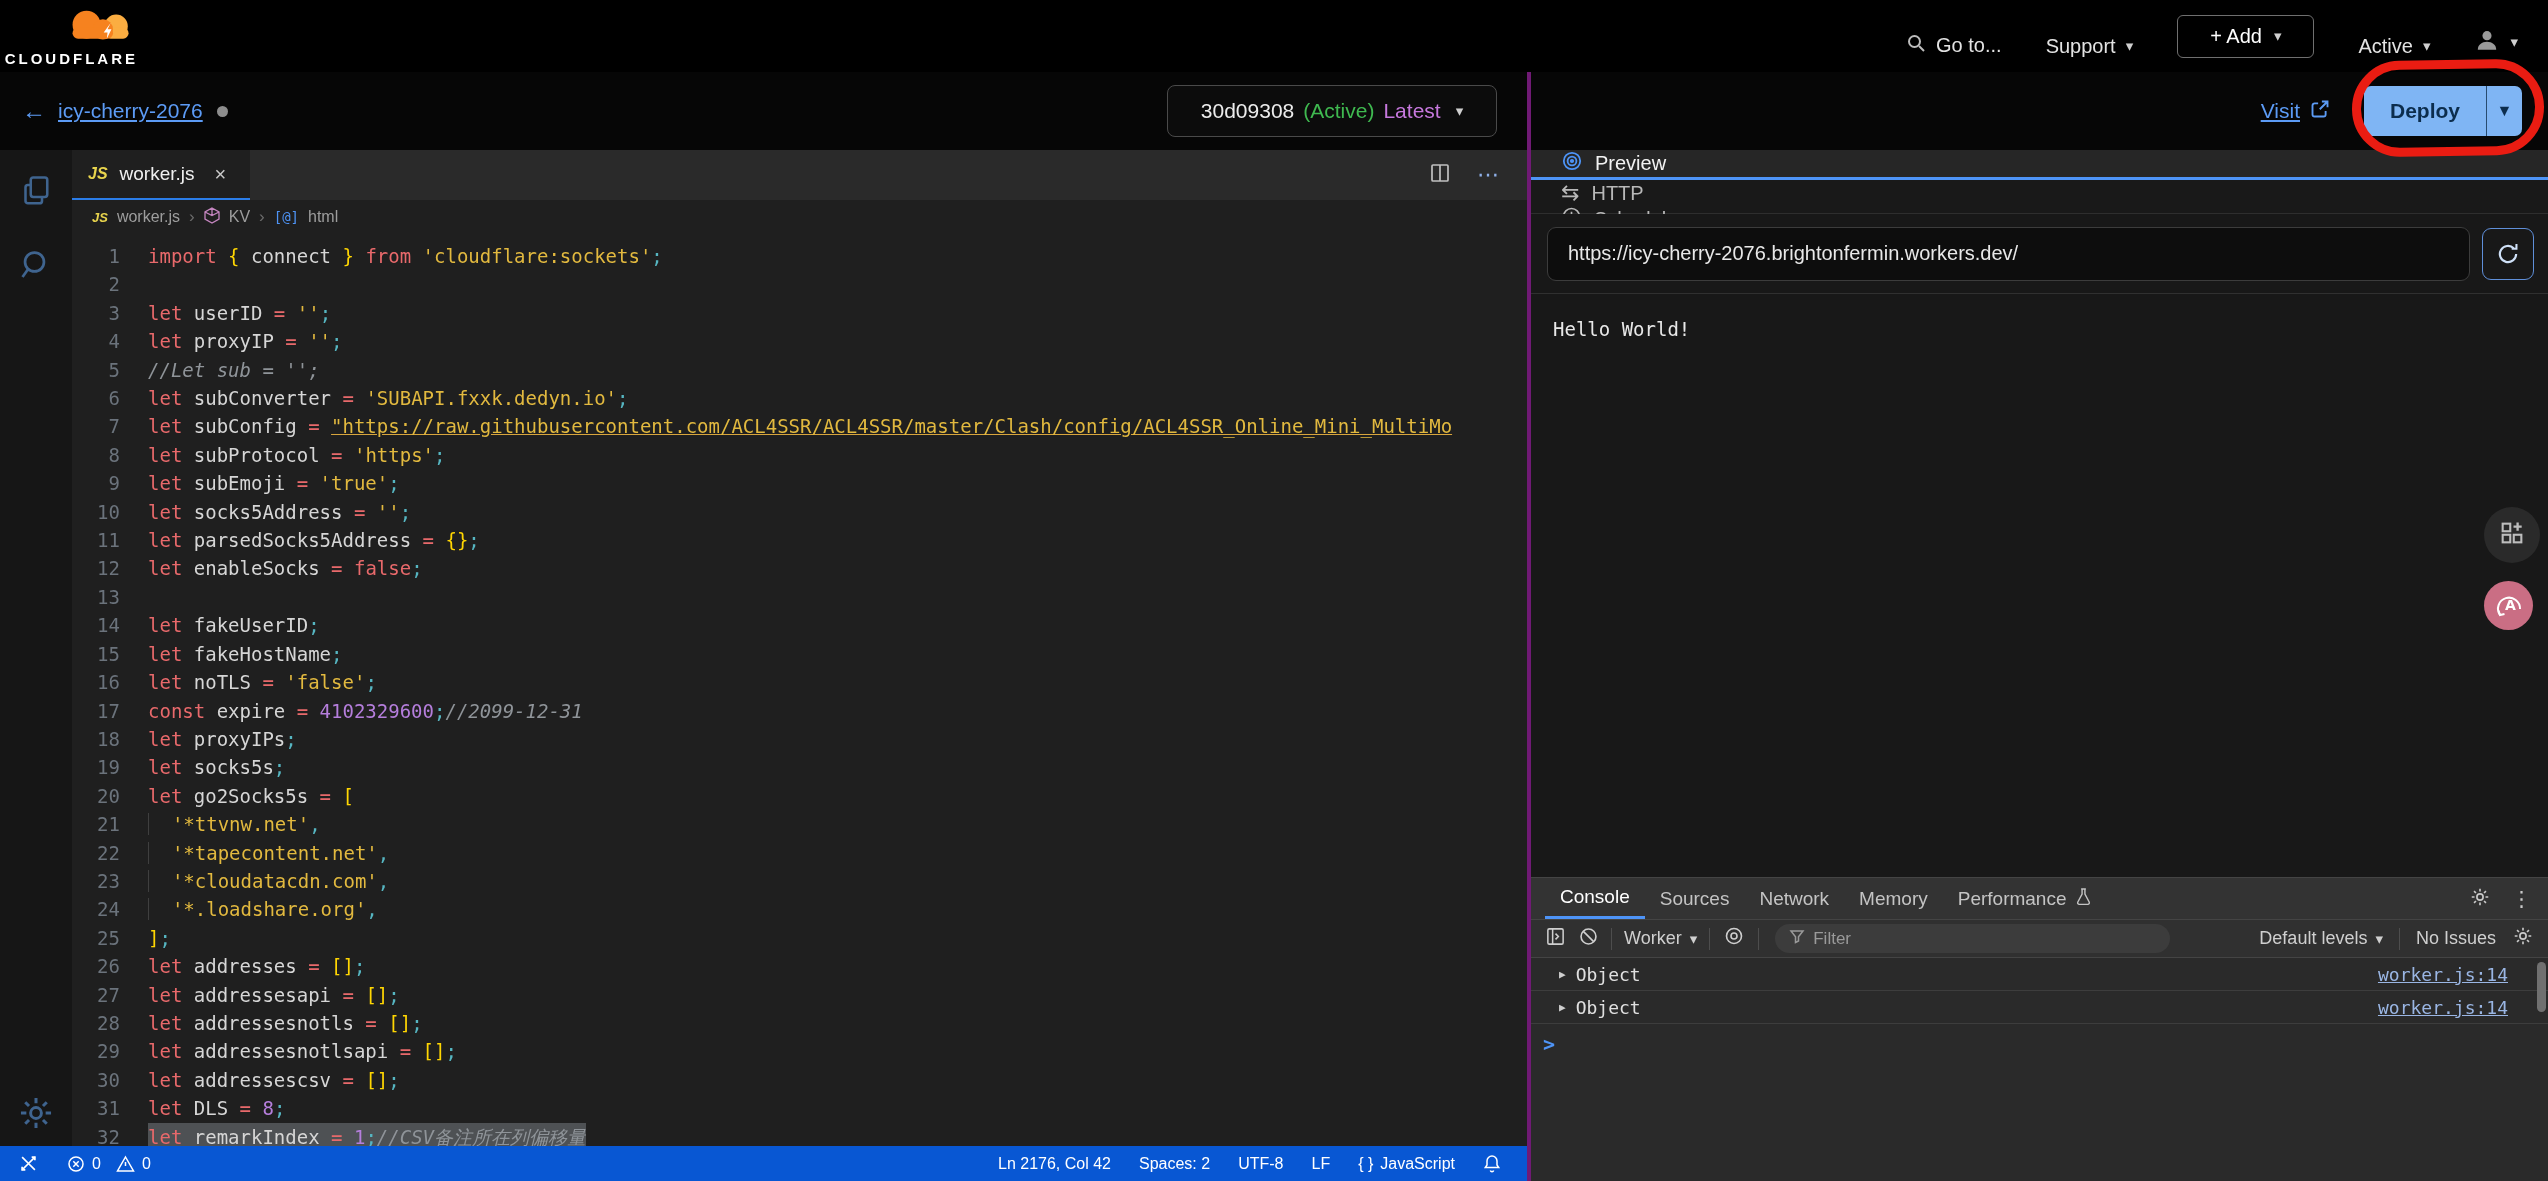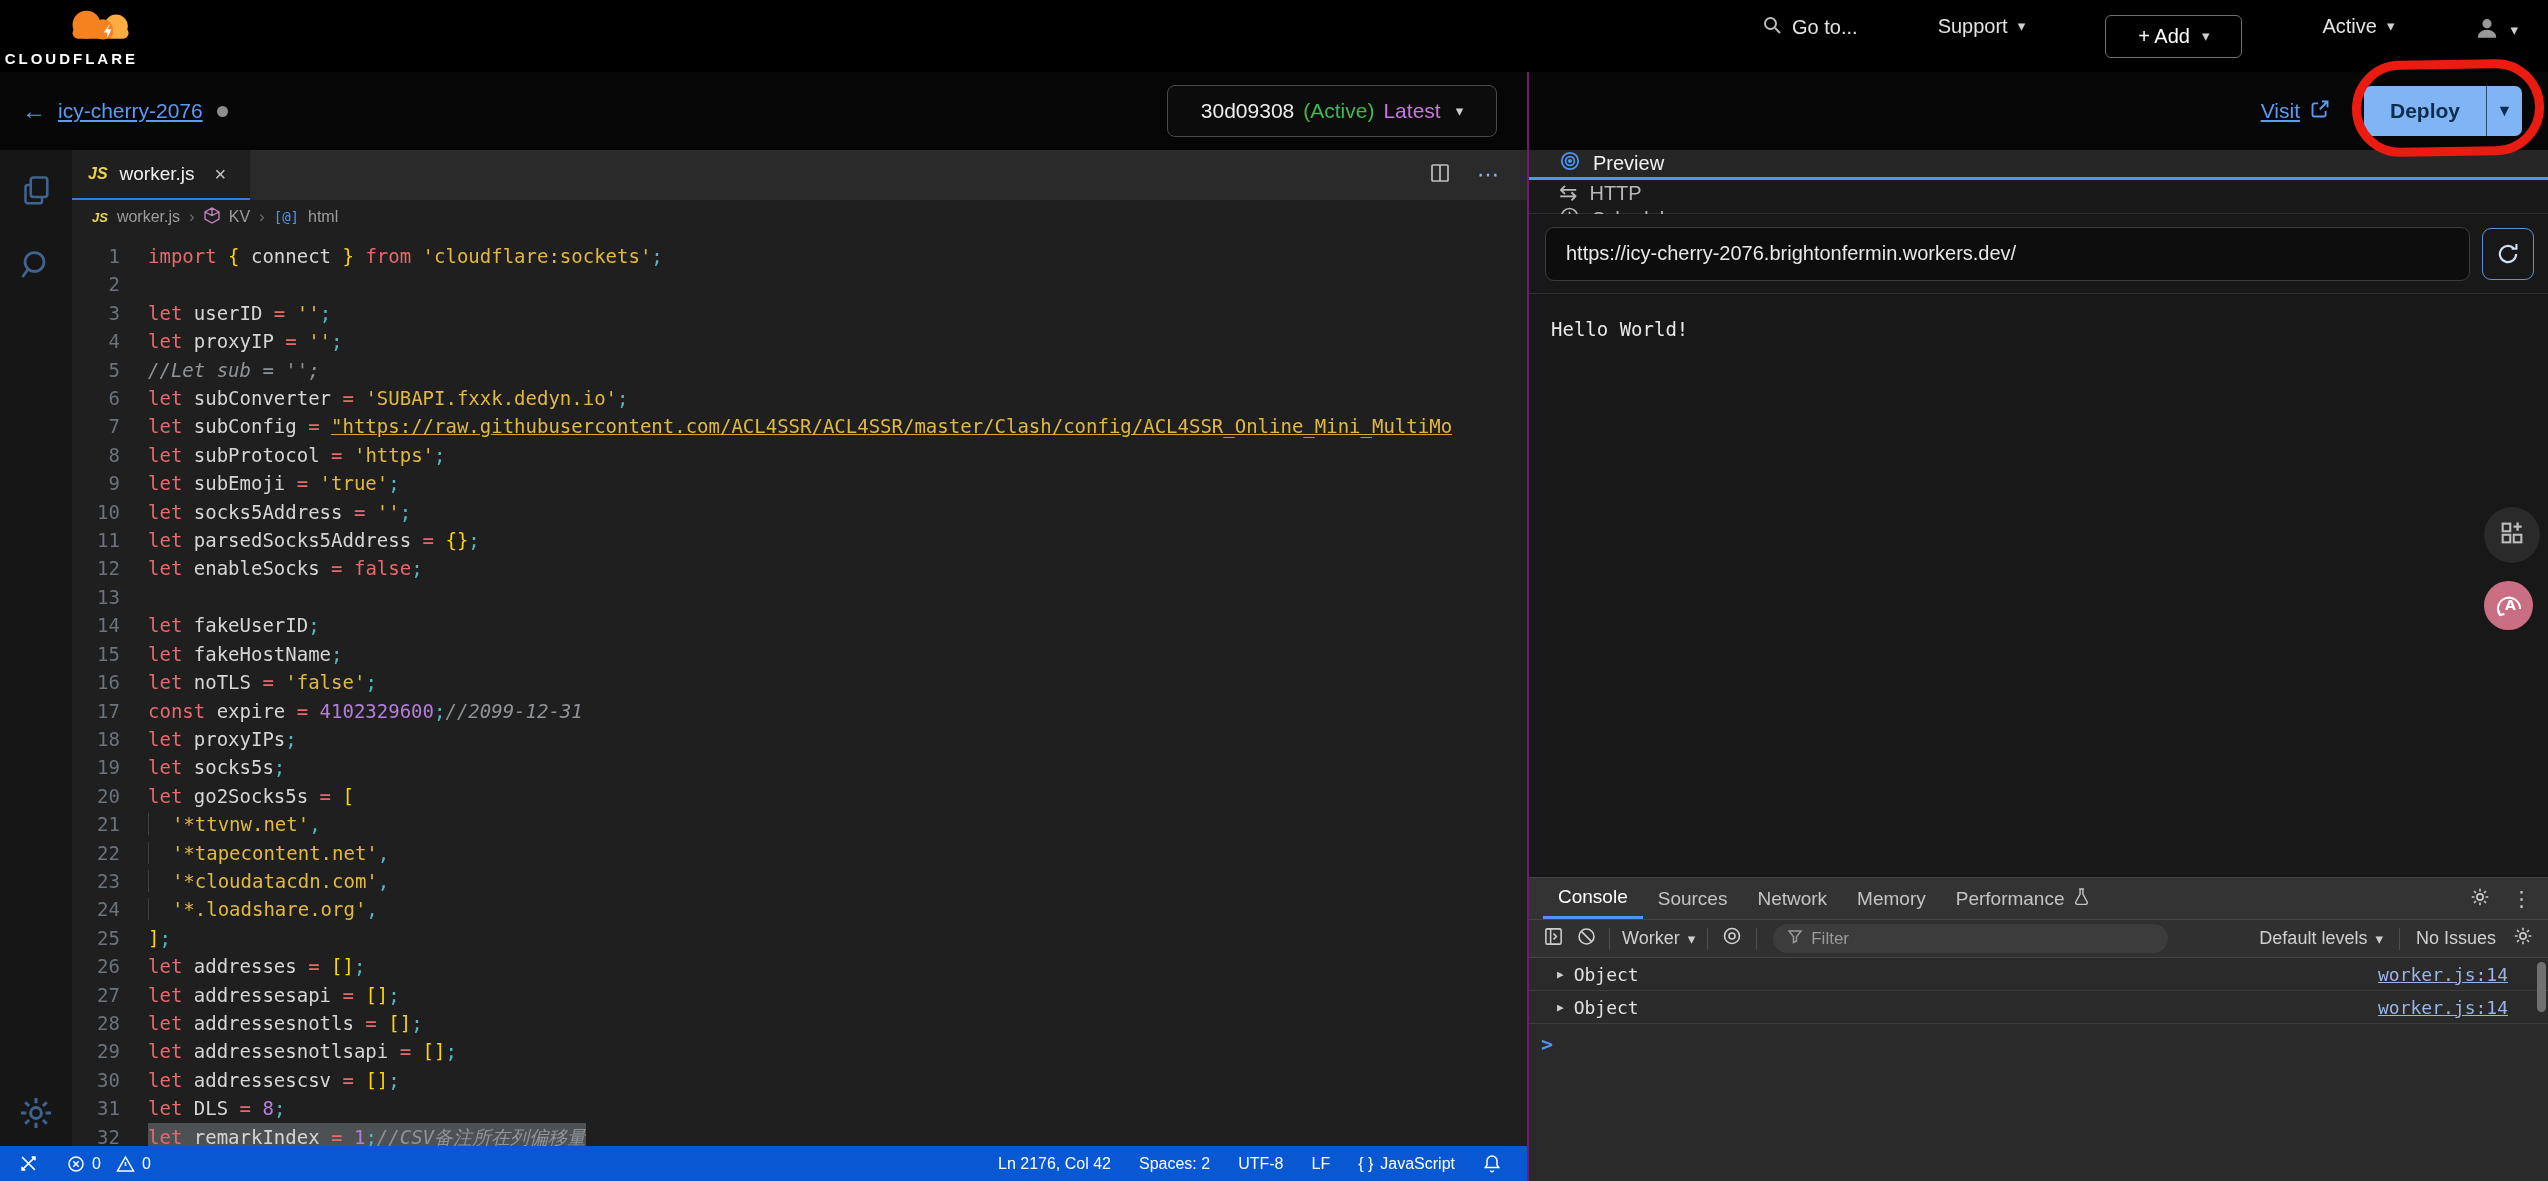--- a/index.html
+++ b/index.html
@@ -6,29 +6,29 @@
   body { background:#000; }
   .screen{ position:relative; width:2548px; height:1181px; background:#000;
     font-family:"Liberation Sans", sans-serif; overflow:hidden; color:#e6e6e6; }
 
   
   .topbar{ height:72px; display:flex; align-items:center; background:#000; padding:0 30px 0 20px; }
   .logo{ display:flex; flex-direction:column; align-items:flex-end; width:118px; }
   .brand{ color:#fff; font-weight:bold; font-size:15px; letter-spacing:3px; margin-top:-2px; }
   .account{ display:flex; align-items:center; margin-left:78px; gap:18px; cursor:pointer; }
   .account-name{ color:#fff; font-weight:bold; font-size:25px; }
-  .tb-right{ margin-left:auto; display:flex; align-items:flex-start; gap:80px; }
+  .tb-right{ margin-left:auto; display:flex; align-items:flex-end; gap:44px; }
   .tb-item{ display:flex; align-items:center; gap:10px; color:#e3e3e3; font-size:20px; cursor:pointer; }
   .add-btn{ border:1px solid #6f6f6f; border-radius:6px; padding:9px 32px; display:flex; gap:12px; align-items:center; background:transparent; color:#fff; font-size:20px; cursor:pointer;}
   .caret{ font-size:15px; color:#cfcfcf; }
 
   
   .workspace{ display:flex; height:1109px; }
   .left-pane{ width:1527px; display:flex; flex-direction:column; background:#060606; }
-  .right-pane{ width:1021px; display:flex; flex-direction:column; background:#7f1d1d; border-left:2px solid #701a75; }
+  .right-pane{ width:1021px; display:flex; flex-direction:column; background:#7f1d1d; border-left:4px solid #701a75; }
 
   
   .ws-header{ height:78px; display:flex; align-items:center; padding:0 16px 0 22px; background:#060606; }
   .back-link{ display:flex; align-items:center; gap:12px; cursor:pointer; }
   .back-arrow{ color:#5c9bf5; font-size:24px; }
   .worker-link{ color:#5c9bf5; font-size:21px; text-decoration:underline; }
   .dot{ width:11px; height:11px; border-radius:50%; background:#8d8d8d; margin-left:14px; }
   .version-pill{ margin-left:auto; margin-right:14px; border:1px solid #4a4a4a; border-radius:8px; height:52px; width:330px;
      display:flex; align-items:center; justify-content:center; gap:9px; font-size:21px; cursor:pointer; background:#0c0c0c;}
   .v-id{ color:#ececec; } .v-status{ color:#3fb950; } .v-tag{ color:#c678dd; }

